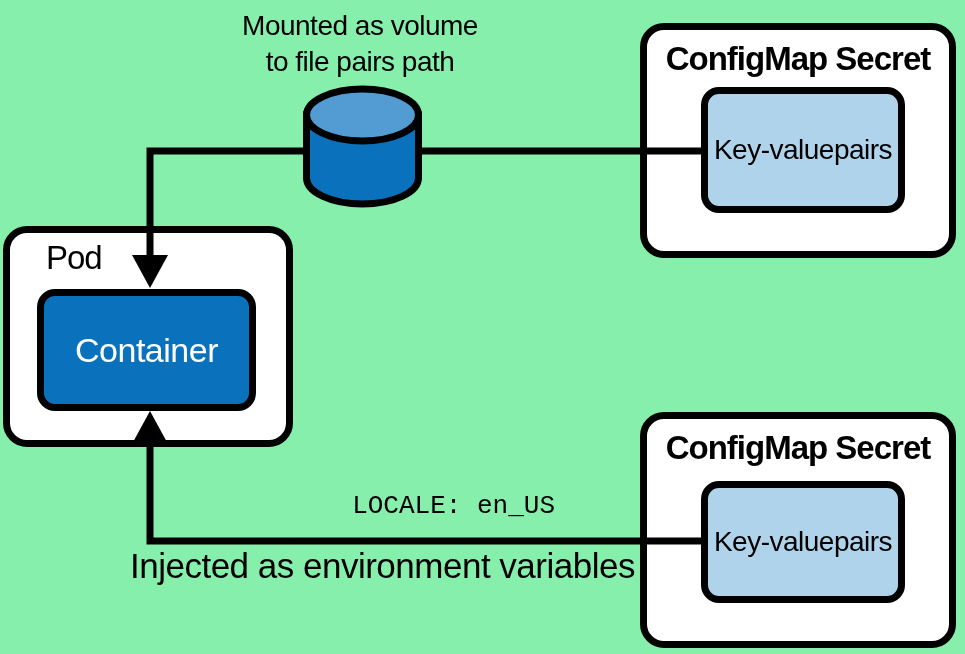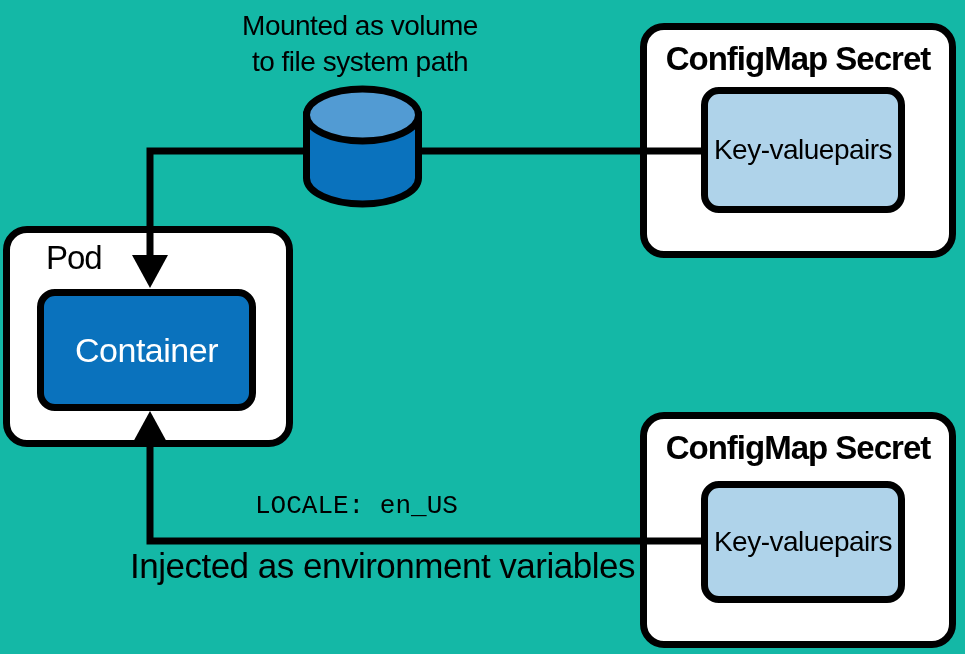--- a/index.html
+++ b/index.html
@@ -1,20 +1,20 @@
 <!DOCTYPE html>
 <html><head>
 <meta charset="utf-8">
 <style>
   html, body { margin: 0; padding: 0; background: #ffffff; }
   .stage {
     position: relative;
     width: 965px;
     height: 654px;
-    background: #14b8a6;
+    background: #86efac;
     overflow: hidden;
     font-family: "Liberation Sans", sans-serif;
     color: #000000;
   }
   .box {
     position: absolute;
     box-sizing: border-box;
     border: 7px solid #000000;
     background: #ffffff;
   }
@@ -82,21 +82,21 @@
     left: 160px; top: 8px; width: 400px;
     text-align: center;
     font-size: 28px;
     line-height: 36px;
     letter-spacing: -0.5px;
     z-index: 4;
   }
   .env-code {
     position: absolute;
     left: 255px; top: 491px; width: 300px;
-    text-align: left;
+    text-align: right;
     font-family: "Liberation Mono", "DejaVu Sans Mono", monospace;
     font-size: 26px;
     z-index: 4;
   }
   .injected-caption {
     position: absolute;
     left: 130px; top: 546px; width: 552px;
     font-size: 35px;
     letter-spacing: -0.5px;
     z-index: 4;
@@ -114,21 +114,21 @@
     <polygon points="150,411 132,444 168,444" fill="#000000"></polygon>
   </svg>
 
   <svg class="cylinder-svg" width="128" height="128" viewBox="0 0 128 128">
     <path d="M7.5 31 L7.5 94 A56 26 0 0 0 119.5 94 L119.5 31 Z" stroke="#000000" stroke-width="7" fill="#0a72bd"></path>
     <ellipse cx="63.5" cy="31" rx="56" ry="26" stroke="#000000" stroke-width="7" fill="#529bd3"></ellipse>
   </svg>
 
   <div class="mounted-label">
     <div>Mounted as volume</div>
-    <div>to file system path</div>
+    <div>to file pairs path</div>
   </div>
 
   <div class="box pod-box">
     <div class="pod-title">Pod</div>
   </div>
   <div class="box container-box" style="background-color: rgb(10, 114, 189);">
     <span>Container</span>
   </div>
 
   <div class="box configmap-box configmap-top">

